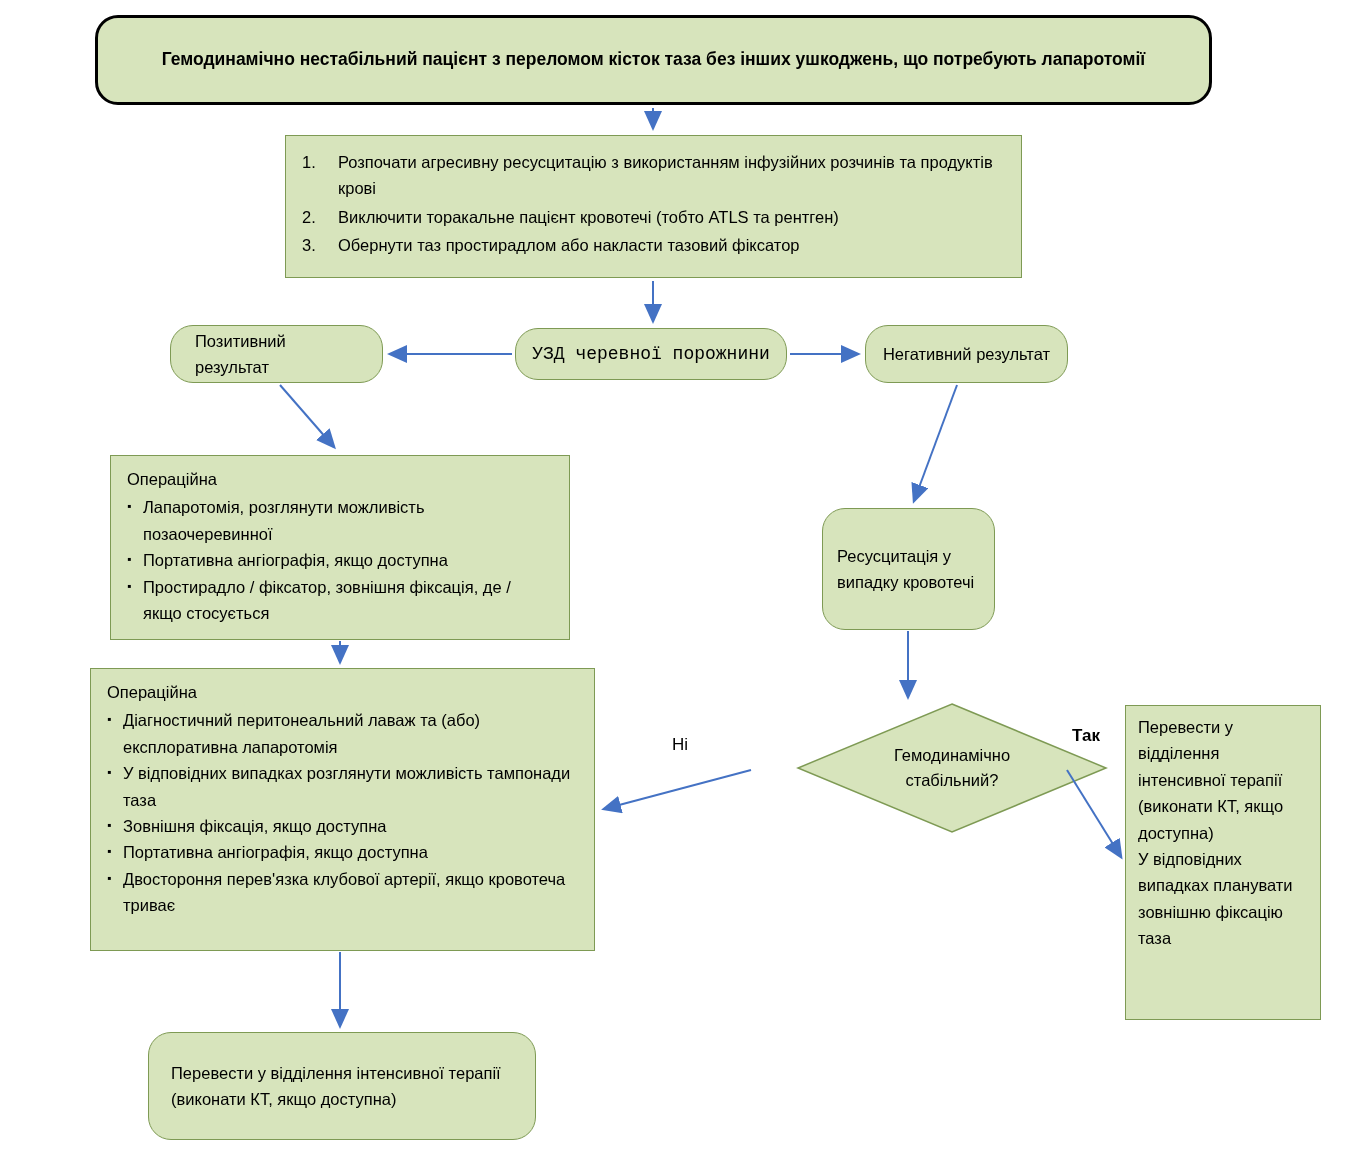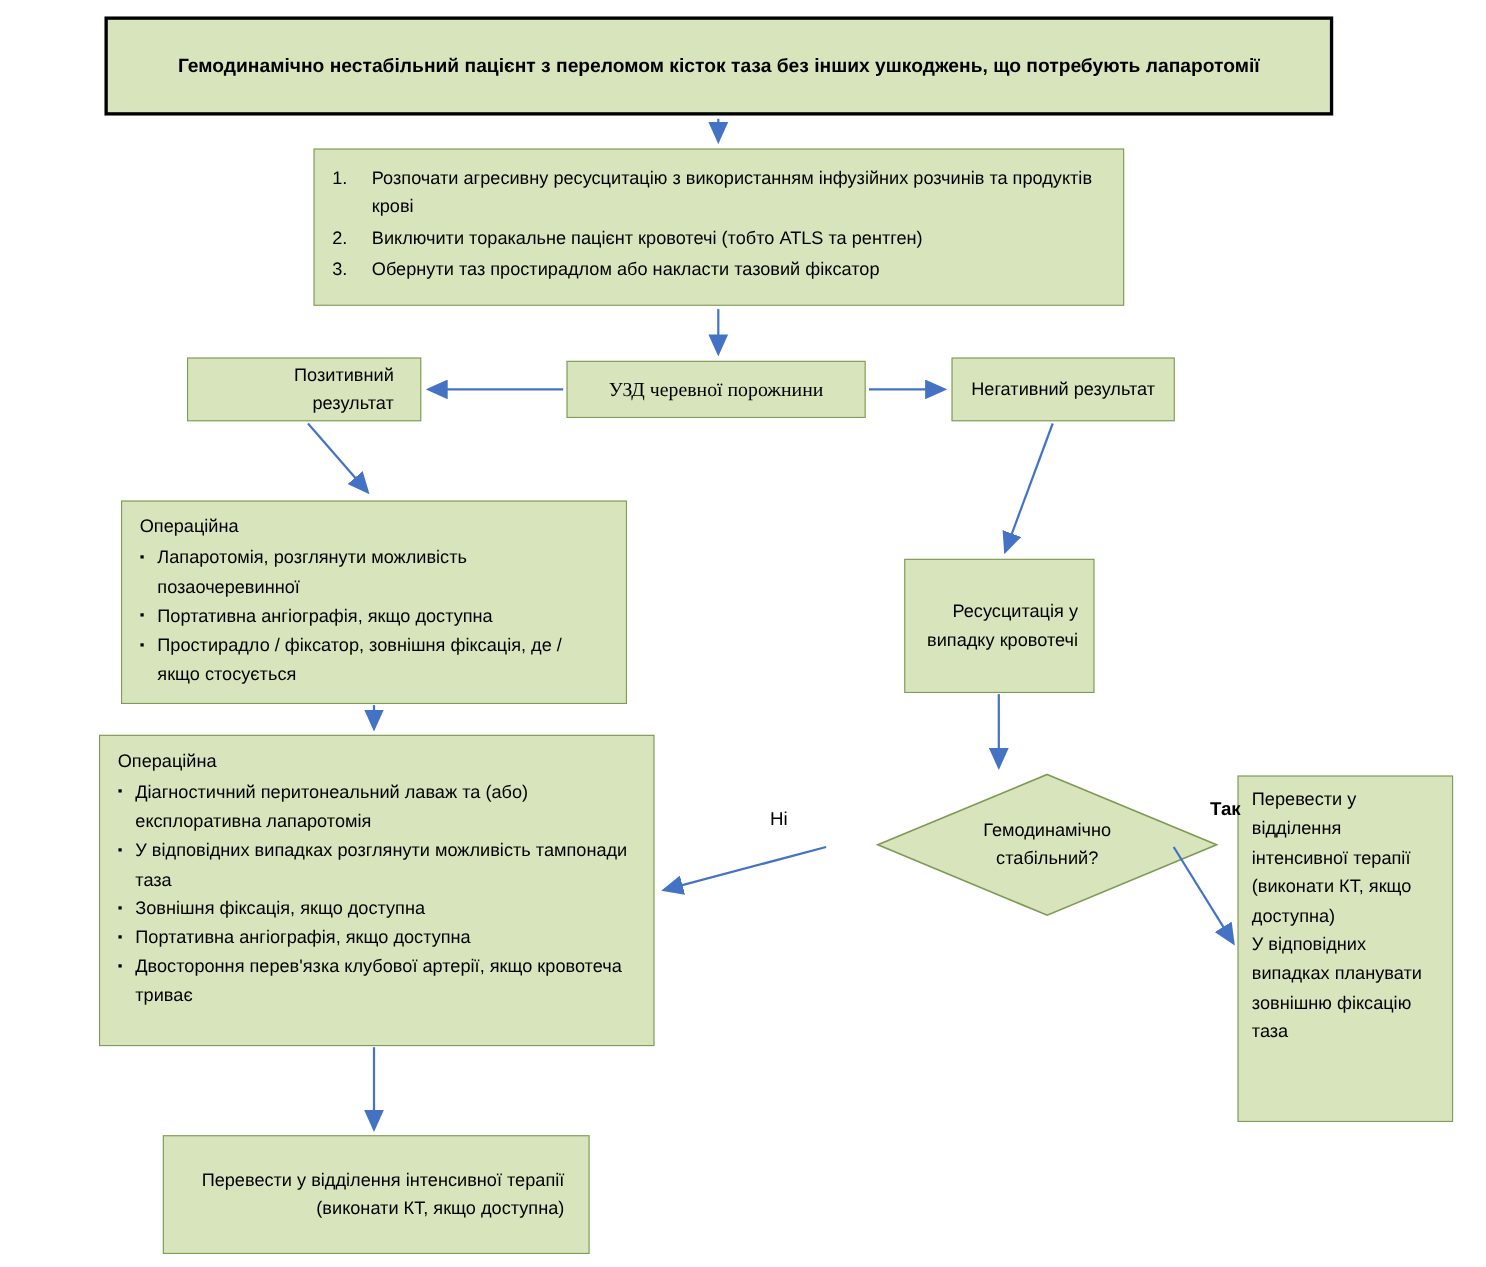--- a/index.html
+++ b/index.html
@@ -8,37 +8,37 @@
 
   .box {
     position:absolute;
     background:#d7e4bc;
     border:1px solid #7e9a54;
     box-sizing:border-box;
     font-size:16.5px;
     line-height:1.6;
     z-index:2;
   }
-  .centered { display:flex; align-items:center; justify-content:center; text-align:right; }
+  .centered { display:flex; align-items:center; justify-content:center; text-align:left;border-radius:23px; }
 
   .title-box {
     left:95px; top:15px; width:1117px; height:90px;
     border:3px solid #000;
     font-weight:bold; font-size:17.5px; line-height:1.8;
     padding:4px 40px;
   }
 
   .steps-box { left:285px; top:135px; width:737px; height:143px; padding:13px 16px 10px 16px; }
   .numitem { display:flex; margin-bottom:2px; }
   .num { flex:0 0 36px; }
   .ntext { flex:1 1 auto; }
 
   .fast-box {
     left:515px; top:328px; width:272px; height:52px;
-    font-family:Liberation Serif, serif;
+    font-family:Liberation Mono, monospace;
     font-size:18px;
   }
 
   .pos-box { left:170px; top:325px; width:213px; height:58px; padding:2px 24px; }
   .neg-box { left:865px; top:325px; width:203px; height:58px; padding:2px 16px; }
 
   .or1-box { left:110px; top:455px; width:460px; height:185px; padding:10px 16px; }
   .or2-box { left:90px;  top:668px; width:505px; height:283px; padding:10px 16px; }
   .or-title { margin:0 0 2px 0; }
   .bullet { display:flex; }
@@ -54,21 +54,21 @@
 
   .diamond-wrap { position:absolute; left:796px; top:703px; width:312px; height:130px; z-index:2; }
   .diamond-wrap svg { position:absolute; inset:0; width:100%; height:100%; }
   .diamond-wrap polygon { fill:#d7e4bc; stroke:#7e9a54; stroke-width:1.5; }
   .diamond-text {
     position:absolute; inset:0;
     display:flex; align-items:center; justify-content:center; text-align:center;
     font-size:16.5px; line-height:1.5; padding:0 70px;
   }
 
-  .branch-label { position:absolute; font-size:17px; z-index:4;margin-left:28px; }
+  .branch-label { position:absolute; font-size:17px; z-index:4; }
   .label-no  { left:672px; top:735px; }
   .label-yes { left:1072px; top:726px;font-weight:bold; }
 
   .arrows-svg { position:absolute; inset:0; width:1351px; height:1152px; z-index:3; pointer-events:none; }
   .arrows-svg line { stroke:#4472c4; stroke-width:2; }
 </style>
 </head>
 <body>
 
 <div class="canvas">

